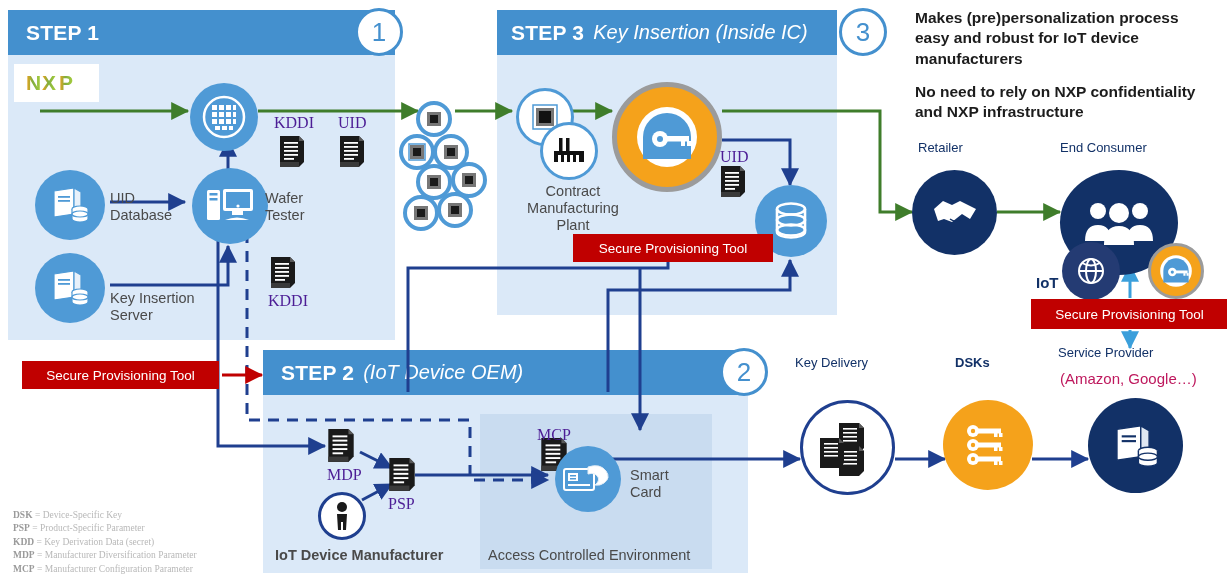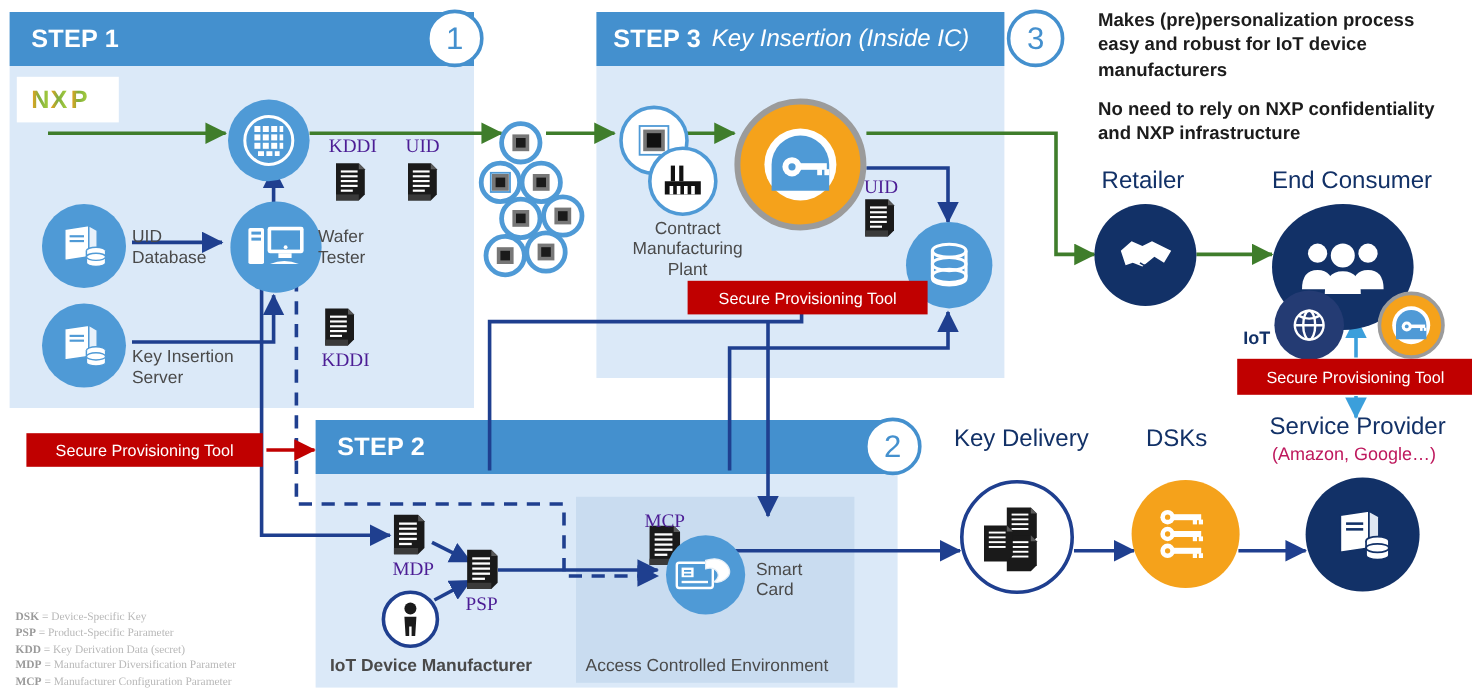--- a/index.html
+++ b/index.html
@@ -17,21 +17,21 @@
   
   .circ{position:absolute;border-radius:50%;display:flex;align-items:center;justify-content:center;}
   .c-blue{background:#4f9ad6;}
   .c-navy{background:#123167;}
   .c-orange{background:#f5a21b;}
   .c-white{background:#fff;border:3px solid #4f9ad6;box-sizing:border-box;}
   .c-navyline{background:#fff;border:3px solid #1f3f8f;box-sizing:border-box;}
   
   .lbl{position:absolute;font-size:14.5px;line-height:1.18;color:#4a4a4a;}
   .lbl-sm{position:absolute;font-size:16px;color:#4c1d95;font-family:Liberation Serif, serif;}
-  .lbl-navy{position:absolute;color:#123167;font-size:20px;}
+  .lbl-navy{position:absolute;color:#123167;font-size:13px;}
   .lbl-navy-sm{position:absolute;color:#be185d;font-size:15px;}
   .lbl-bold-navy{position:absolute;color:#123167;font-size:15px;font-weight:bold;}
   
   .redbar{position:absolute;background:#c00000;color:#fff;font-size:13.5px;
           display:flex;align-items:center;justify-content:center;}
   
   .headline{position:absolute;font-weight:bold;font-size:15.5px;line-height:1.32;color:#1c1c1c;}
   
   .legend{position:absolute;font-size:9.5px;line-height:1.42;color:#b8b8b8;}
   .legend b{color:#9a9a9a;}
@@ -53,20 +53,21 @@
 <div class="panel-hdr" style="left:497px;top:10px;width:340px;height:45px;padding-left:14px;box-sizing:border-box;">
   <span class="hdr-strong">STEP 3</span>
   <span class="hdr-italic">Key Insertion (Inside IC)</span>
 </div>
 <div class="stepnum" style="left:839px;top:8px;">3</div>
 
 <div class="panel" style="left:263px;top:395px;width:485px;height:178px;"></div>
 <div class="panel" style="left:480px;top:414px;width:232px;height:155px;background:#c9dcf0;"></div>
 <div class="panel-hdr" style="left:263px;top:350px;width:485px;height:45px;padding-left:18px;box-sizing:border-box;">
   <span class="hdr-strong">STEP 2</span>
+  <span class="hdr-italic">(IoT Device OEM)</span>
 </div>
 <div class="stepnum" style="left:720px;top:348px;">2</div>
 
 <div class="svgwrap">
 <svg width="1227" height="578" viewBox="0 0 1227 578">
   <defs>
     <marker id="ag" markerWidth="7" markerHeight="7" refX="5.6" refY="3" orient="auto">
       <path d="M0,0 L6,3 L0,6 z" fill="#3f7d2b"></path>
     </marker>
     <marker id="an" markerWidth="7" markerHeight="7" refX="5.6" refY="3" orient="auto">
@@ -543,21 +544,21 @@
       <g fill="#fff">
           <rect x="9" y="25" width="14" height="1.6"></rect>
           <rect x="9" y="29" width="14" height="1.6"></rect>
       <rect x="9" y="33" width="14" height="1.6"></rect>
           <rect x="9" y="37" width="14" height="1.6"></rect>
         </g>
     </g>
   </svg>
 </div>
 
-<div class="lbl-navy" style="left:955px;top:355px;">DSKs</div>
+<div class="lbl-navy" style="left:955px;top:355px;font-weight:bold;">DSKs</div>
 <div class="circ c-orange" style="left:943px;top:400px;width:90px;height:90px;">
   <svg width="52" height="52" viewBox="0 0 52 52">
     <g fill="#fff">
       <circle cx="11" cy="12" r="6"></circle>
         <rect x="15" y="9.5" width="24" height="5"></rect>
       <rect x="32" y="14" width="3.5" height="4"></rect>
         <rect x="37" y="14" width="3.5" height="4"></rect>
       <circle cx="11" cy="26" r="6"></circle>
         <rect x="15" y="23.5" width="24" height="5"></rect>
       <rect x="32" y="28" width="3.5" height="4"></rect>

